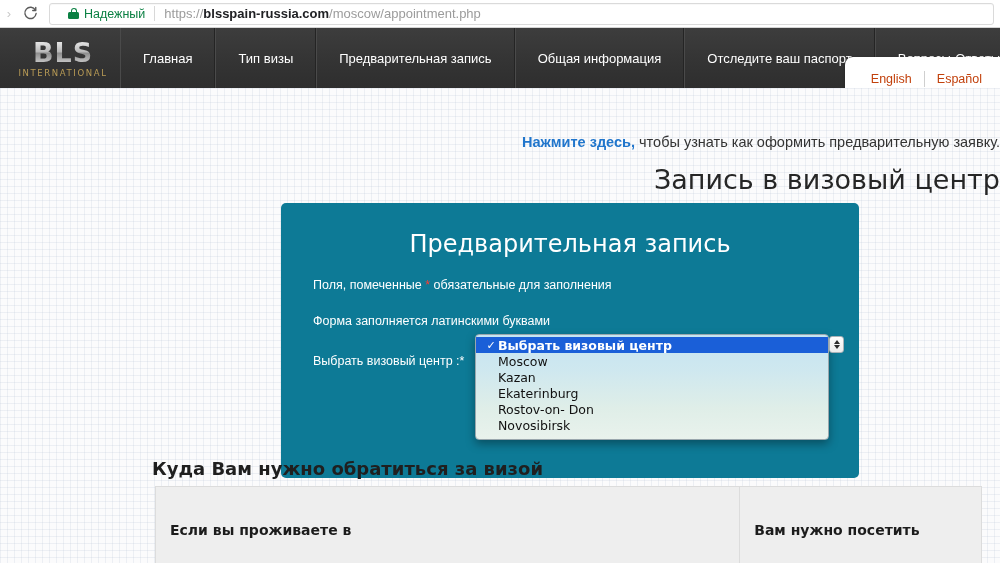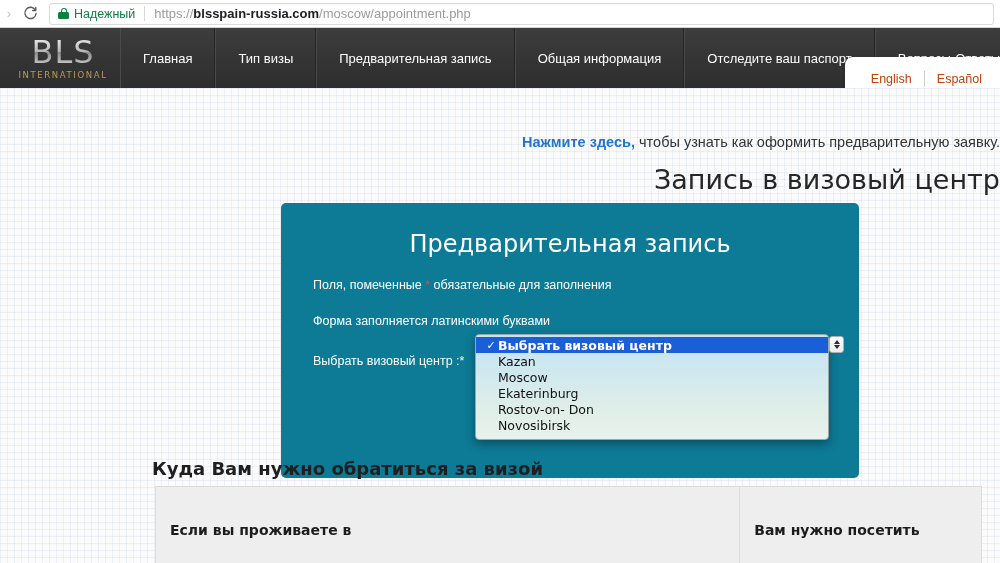--- a/index.html
+++ b/index.html
@@ -32,21 +32,21 @@
   }
   .reload-btn svg { display:block; }
   .omnibox {
     flex: 1;
     margin: 0 6px 0 6px;
     height: 22px;
     background: #fff;
     border: 1px solid #dadada;
     border-radius: 3px;
     display: flex; align-items: center;
-    padding: 0 8px;
+    padding: 0 18px;
     box-shadow: inset 0 1px 1px rgba(0,0,0,0.03);
   }
   .lock-icon {
     width: 11px; height: 11px;
     position: relative;
     margin-right: 5px;
     flex-shrink: 0;
   }
   .lock-icon .body {
     position:absolute; bottom:0; left:0;
@@ -81,21 +81,21 @@
     display: flex; align-items: stretch;
     overflow: hidden;
   }
   .logo-wrap {
     width: 120px; min-width:120px;
     display:flex; flex-direction:column;
     align-items:center; justify-content:center;
     padding-left: 6px;
   }
   .logo-bls {
-    font-size: 32px; font-weight: normal;
+    font-size: 27px; font-weight: bold;
     letter-spacing: 1px;
     line-height: 1;
     background: linear-gradient(180deg,#f2f2f2 0%,#b9b9b9 48%,#8d8d8d 52%,#d9d9d9 100%);
     -webkit-background-clip: text;
     background-clip: text;
     color: transparent;
     font-family: "DejaVu Sans", sans-serif;
   }
   .logo-sub {
     font-size: 8.5px; letter-spacing: 1.6px;
@@ -363,25 +363,25 @@
   </table>
 </div>
 
 <div class="dropdown-popup">
   <div class="dd-option selected">
     <span class="tick">✓</span>
     <span>Выбрать визовый центр</span>
   </div>
   <div class="dd-option">
     <span class="tick"></span>
+    <span>Moscow</span>
+  </div>
+  <div class="dd-option">
+    <span class="tick"></span>
     <span>Kazan</span>
-  </div>
-  <div class="dd-option">
-    <span class="tick"></span>
-    <span>Moscow</span>
   </div>
   <div class="dd-option">
     <span class="tick"></span>
     <span>Ekaterinburg</span>
   </div>
   <div class="dd-option">
     <span class="tick"></span>
     <span>Rostov-on- Don</span>
   </div>
   <div class="dd-option">

